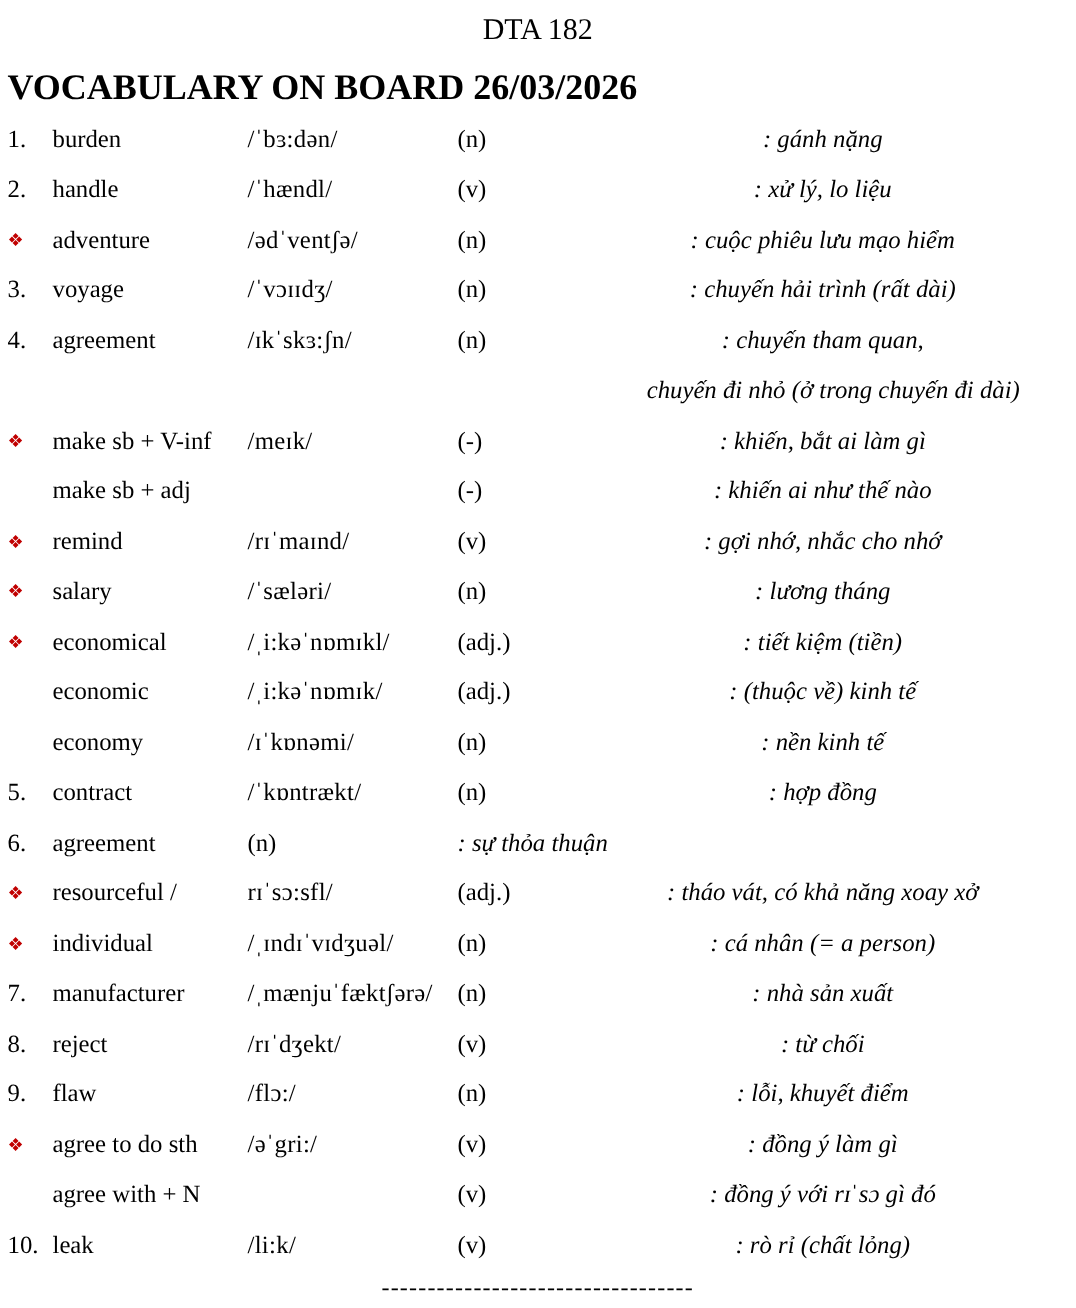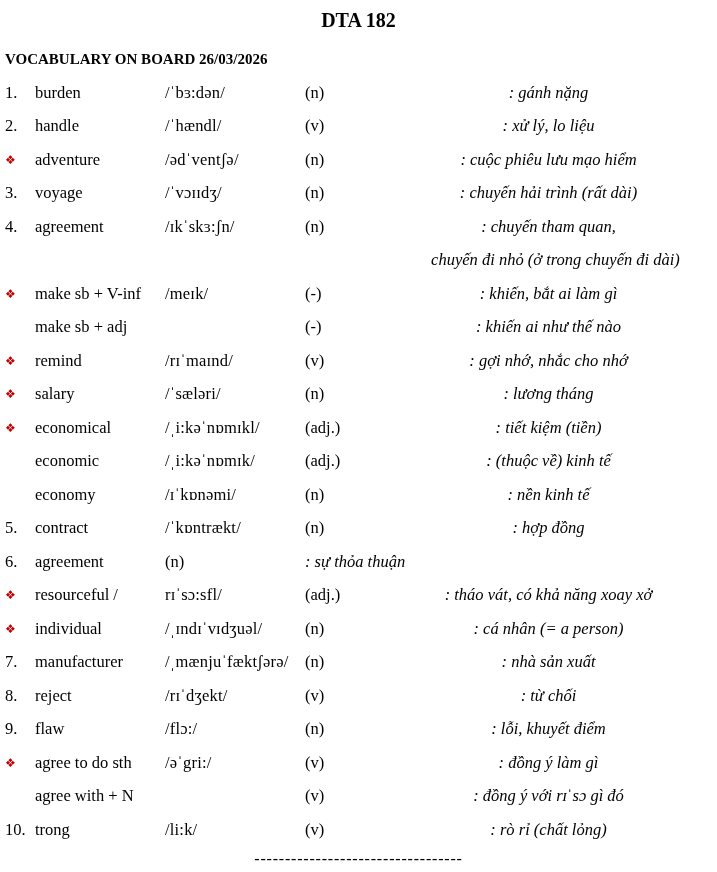--- a/index.html
+++ b/index.html
@@ -10,27 +10,27 @@
     background: #ffffff;
     color: #000000;
     font-family: "Liberation Serif", "DejaVu Serif", serif;
     font-size: 16.5px;
     overflow: hidden;
     box-sizing: border-box;
     padding-top: 8px;
   }
   .doc-title {
     text-align: center;
-    font-weight: bold;
+    font-weight: normal;
     font-size: 20px;
     line-height: 24px;
   }
   .doc-heading {
     font-weight: bold;
-    font-size: 15px;
+    font-size: 24px;
     line-height: 22px;
     margin-top: 16px;
     padding-left: 5px;
   }
   .rows { margin-top: 6px; }
   .row {
     display: grid;
     grid-template-columns: 30px 130px 140px 75px 1fr;
     align-items: center;
     height: 33.5px;
@@ -211,21 +211,21 @@
   </div>
       <div class="row none">
     <span class="marker"></span>
     <span class="word">agree with + N</span>
     <span class="ipa"></span>
     <span class="pos">(v)</span>
     <span class="meaning">: đồng ý với rɪˈsɔ gì đó</span>
   </div>
       <div class="row number">
     <span class="marker">10.</span>
-    <span class="word">trong</span>
+    <span class="word">leak</span>
     <span class="ipa">/li:k/</span>
     <span class="pos">(v)</span>
     <span class="meaning">: rò rỉ (chất lỏng)</span>
   </div>
     </div>
 
   <div class="separator">----------------------------------</div>
 </div>
 
 </body></html>

